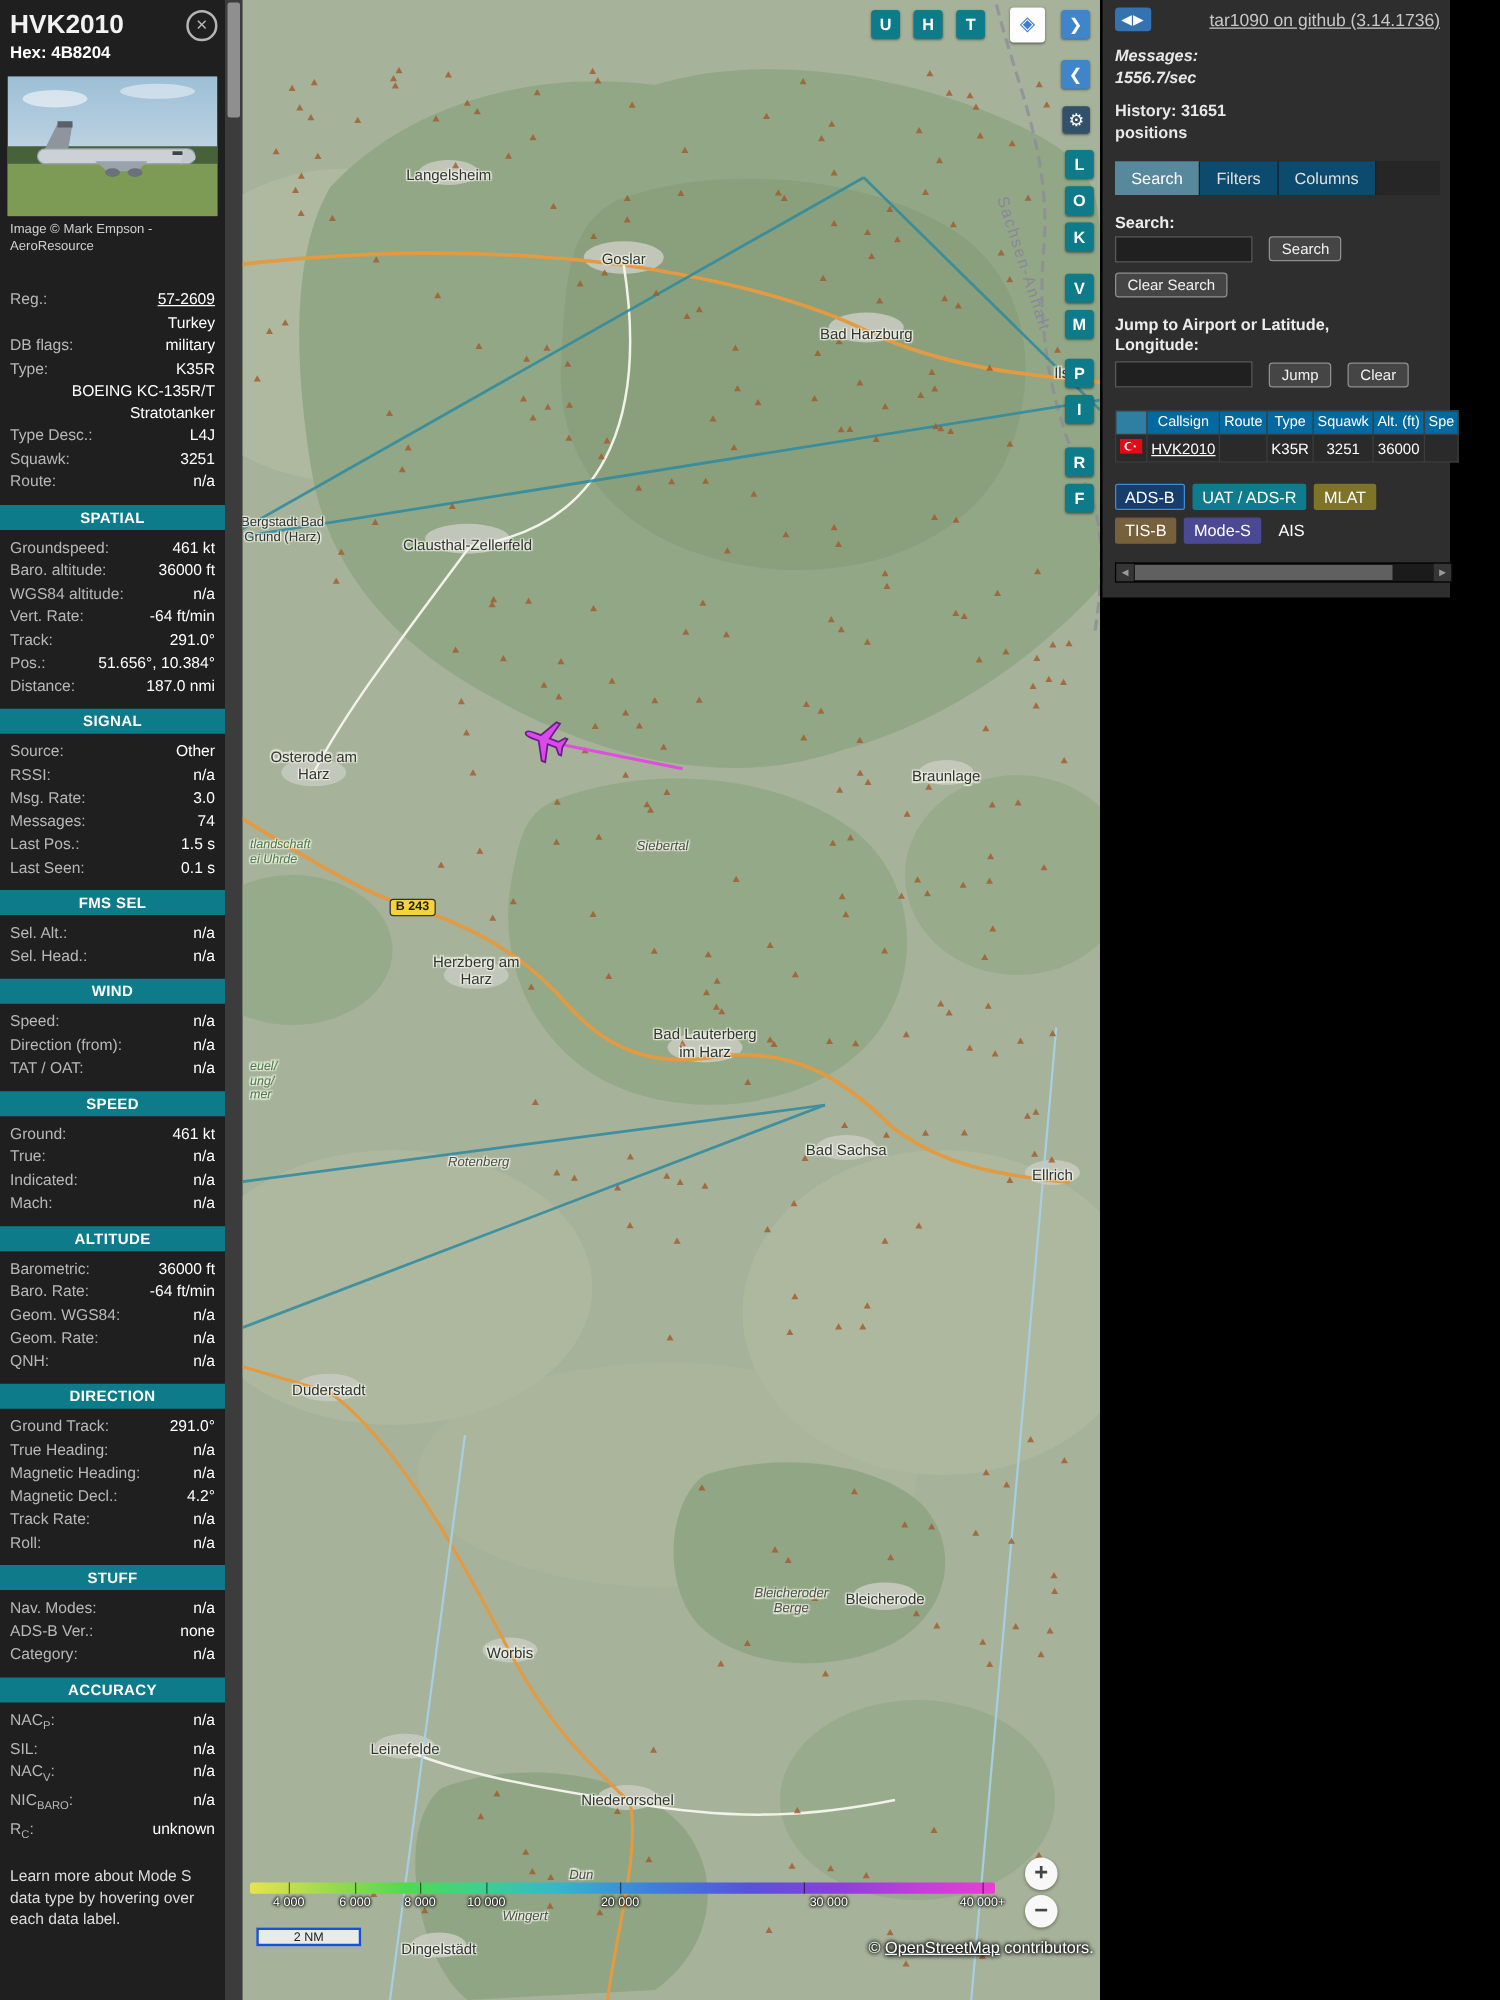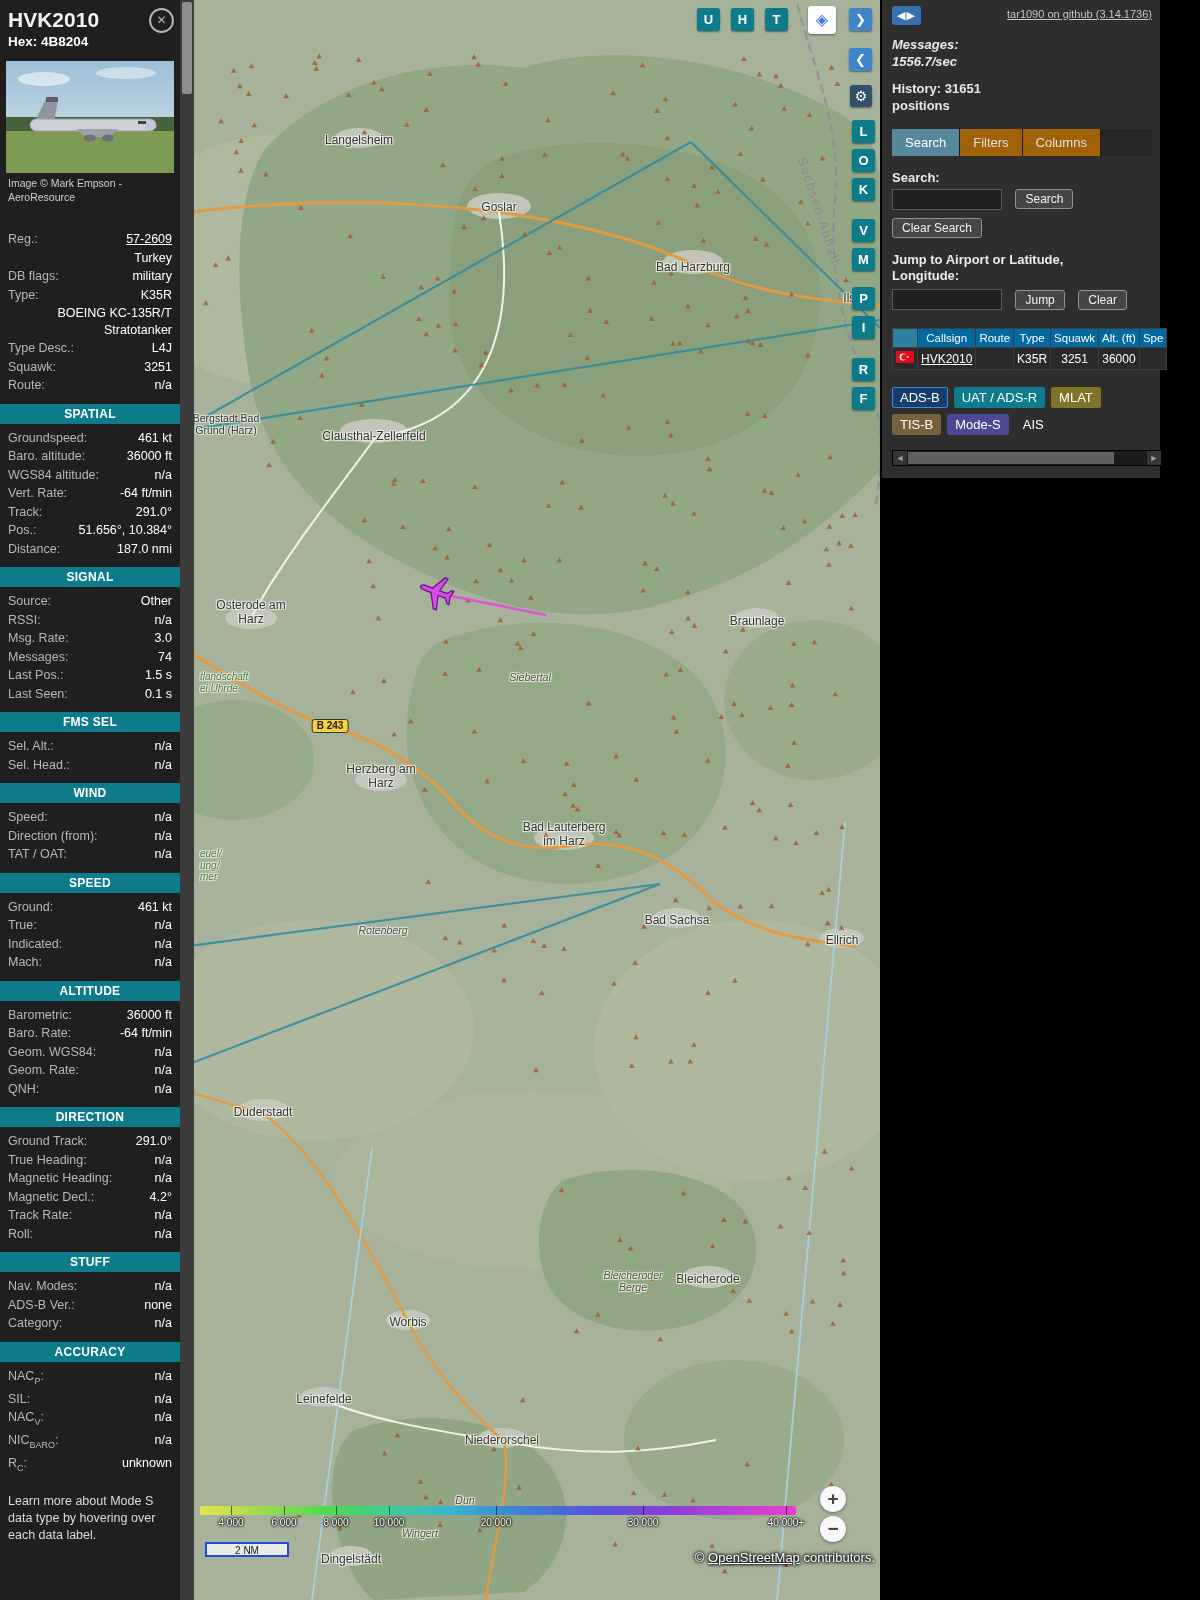--- a/index.html
+++ b/index.html
@@ -68,28 +68,28 @@
     text-shadow:0 0 3px #000,0 0 3px #000,0 0 4px #000;}
   #attrib a{color:#fff;text-decoration:underline;cursor:pointer;}
 
   
   #right-panel{position:absolute;left:880px;top:0;width:320px;height:1600px;background:#000;}
   #rp-content{position:absolute;left:2px;top:0;width:278px;background:#2e2e2e;box-sizing:border-box;
     padding:6px 8px 12px 10px;color:#e4e4e4;}
   #rp-toprow{display:flex;justify-content:space-between;align-items:flex-start;}
   #rp-toggle{background:#3572b0;color:#fff;border-radius:3px;padding:3px 5px;font-size:11px;
     letter-spacing:1px;cursor:pointer;}
-  #gh-link{color:#c8c8c8;font-size:11px;text-decoration:underline;cursor:pointer;margin-top:2px;}
+  #gh-link{color:#c8c8c8;font-size:14px;text-decoration:underline;cursor:pointer;margin-top:2px;}
   #rp-stats{display:flex;margin-top:12px;}
   #rp-stats .col1{width:140px;}
   #rp-stats .col2{flex:1;}
   #rp-stats p{margin:0 0 10px 0;font-size:13px;font-weight:bold;color:#e8e8e8;line-height:1.3;}
   #stats-here{color:#cfcfcf;text-decoration:underline;cursor:pointer;}
   #rp-tabs{display:flex;margin-top:4px;background:#1e1e1e;}
-  .tab{padding:6px 13px;font-size:13px;color:#e0e0e0;background:#a16207;border-right:1px solid #1a1a1a;cursor:pointer;}
+  .tab{padding:6px 13px;font-size:13px;color:#e0e0e0;background:#0c4a6e;border-right:1px solid #1a1a1a;cursor:pointer;}
   .tab.active{background:#57889b;color:#fff;}
   #rp-tabs .filler{flex:1;background:#262626;}
   .form-label{font-weight:bold;font-size:13px;color:#ececec;margin:14px 0 4px 0;}
   .form-label.wrap{width:195px;line-height:1.3;}
   input.text{background:#202020;border:1px solid #5a5a5a;color:#eee;height:17px;font-size:12px;
     width:104px;vertical-align:middle;}
   .btn{background:#454545;border:1px solid #909090;border-radius:3px;color:#f2f2f2;font-size:12px;
     padding:2px 9px;margin-left:9px;cursor:pointer;}
   .btn.solo{margin-left:0;margin-top:8px;}
   #ac-table{margin-top:18px;border-collapse:collapse;font-size:12px;}
@@ -854,21 +854,21 @@
         <div class="alt-tick" style="left: 37px;">4 000</div>
         <div class="alt-mark" style="left: 90px;"></div>
         <div class="alt-tick" style="left: 90px;">6 000</div>
         <div class="alt-mark" style="left: 142px;"></div>
         <div class="alt-tick" style="left: 142px;">8 000</div>
         <div class="alt-mark" style="left: 195px;"></div>
         <div class="alt-tick" style="left: 195px;">10 000</div>
         <div class="alt-mark" style="left: 302px;"></div>
         <div class="alt-tick" style="left: 302px;">20 000</div>
         <div class="alt-mark" style="left: 449px;"></div>
-        <div class="alt-tick" style="left: 449px;">30 000</div>
+        <div class="alt-tick" style="left: 469px;">30 000</div>
         <div class="alt-mark" style="left: 592px;"></div>
         <div class="alt-tick" style="left: 592px;">40 000+</div>
       </div>
     <div id="scale-box">2 NM</div>
     <div id="attrib">
       <span>© </span><a>OpenStreetMap</a><span> contributors.</span>
     </div>
   </div>
 
   <div id="right-panel">

